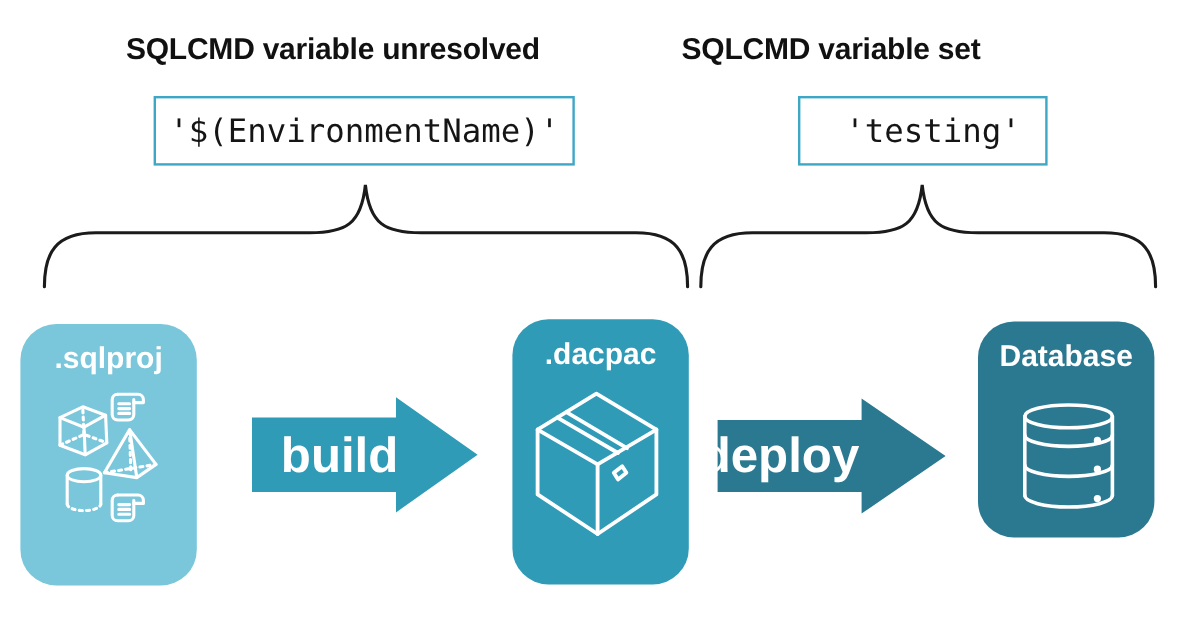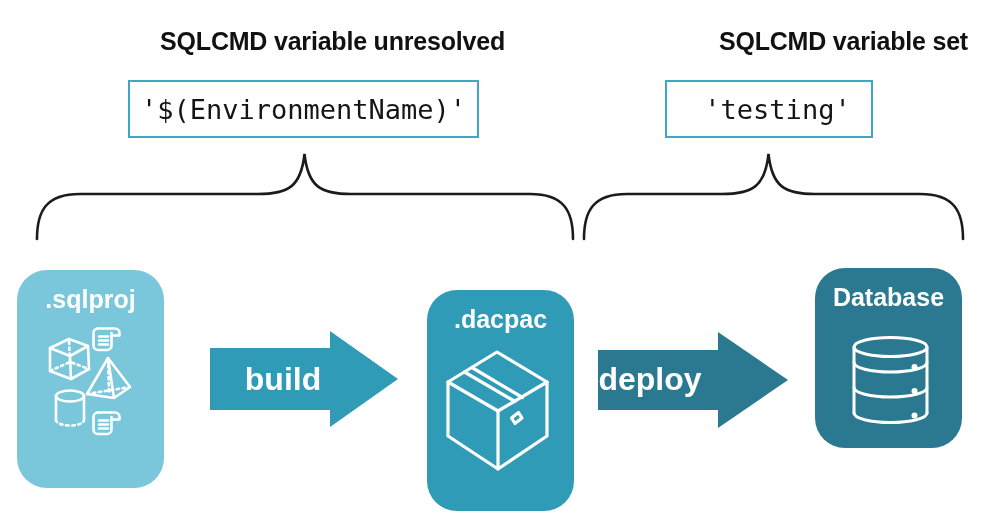--- a/index.html
+++ b/index.html
@@ -1,46 +1,46 @@
 <!DOCTYPE html>
 <html><head>
 <meta charset="utf-8">
 <style>
   html,body{margin:0;padding:0;background:#fff;}
   .canvas{
     position:relative;width:1000px;height:522px;background:#FFFFFF;
     font-family:"Liberation Sans",sans-serif;overflow:hidden;
   }
   .heading{
-    position:absolute;width:400px;text-align:right;
+    position:absolute;width:400px;text-align:left;
     font-size:25px;font-weight:700;color:#111;letter-spacing:-0.2px;line-height:30px;
   }
   .heading-left{left:105px;top:26px;}
   .heading-right{left:568px;top:26px;}
   .value-box{
     position:absolute;top:80px;height:58px;background:#fff;
     border:2px solid #3FA7C6;box-sizing:border-box;
     display:flex;align-items:center;justify-content:center;
   }
   .value-box-left{left:128px;width:351px;}
   .value-box-right{left:665px;width:208px;padding-left:17px;}
   .code{
     font-family:"DejaVu Sans Mono",monospace;font-size:27px;color:#151515;white-space:pre;
   }
   .overlay{position:absolute;left:0;top:0;width:1000px;height:522px;}
   .brace{fill:none;stroke:#1B1B1B;stroke-width:2.6;stroke-linecap:round;}
   .arrow-label{
-    position:absolute;color:#fff;font-weight:700;font-size:32px;
+    position:absolute;color:#fff;font-weight:700;font-size:41px;
     text-align:center;line-height:36px;
   }
   .label-build{left:213px;top:361px;width:140px;}
   .label-deploy{left:575px;top:361px;width:150px;}
   .node{position:absolute;border-radius:30px;}
   .node-sqlproj {left:17px;top:270px;width:147px;height:218px;background:#7AC6DB;}
-  .node-dacpac  {left:427px;top:266px;width:147px;height:221px;background:#2F9BB7;margin-top:24px;}
+  .node-dacpac  {left:427px;top:266px;width:147px;height:221px;background:#2F9BB7;}
   .node-database{left:815px;top:268px;width:147px;height:180px;background:#2B7990;}
   .node-label{
     text-align:center;padding-top:15px;color:#fff;font-weight:700;font-size:25px;
   }
   .node-icon{position:absolute;}
   .icon-sqlobjects{left:20px;top:45px;}
   .icon-package{left:18px;top:49px;}
   .icon-database{left:30px;top:57px;}
   .wire{fill:none;stroke:#FFFFFF;stroke-linecap:round;stroke-linejoin:round;}
   .dash{stroke-dasharray:2.5 3.5;}

